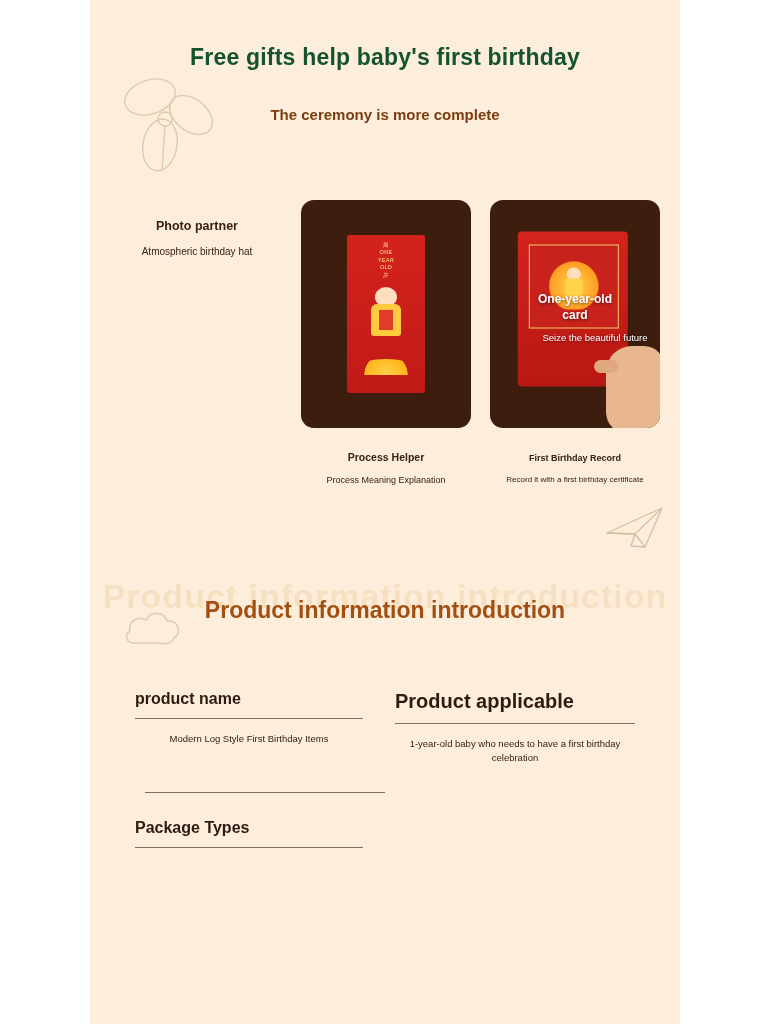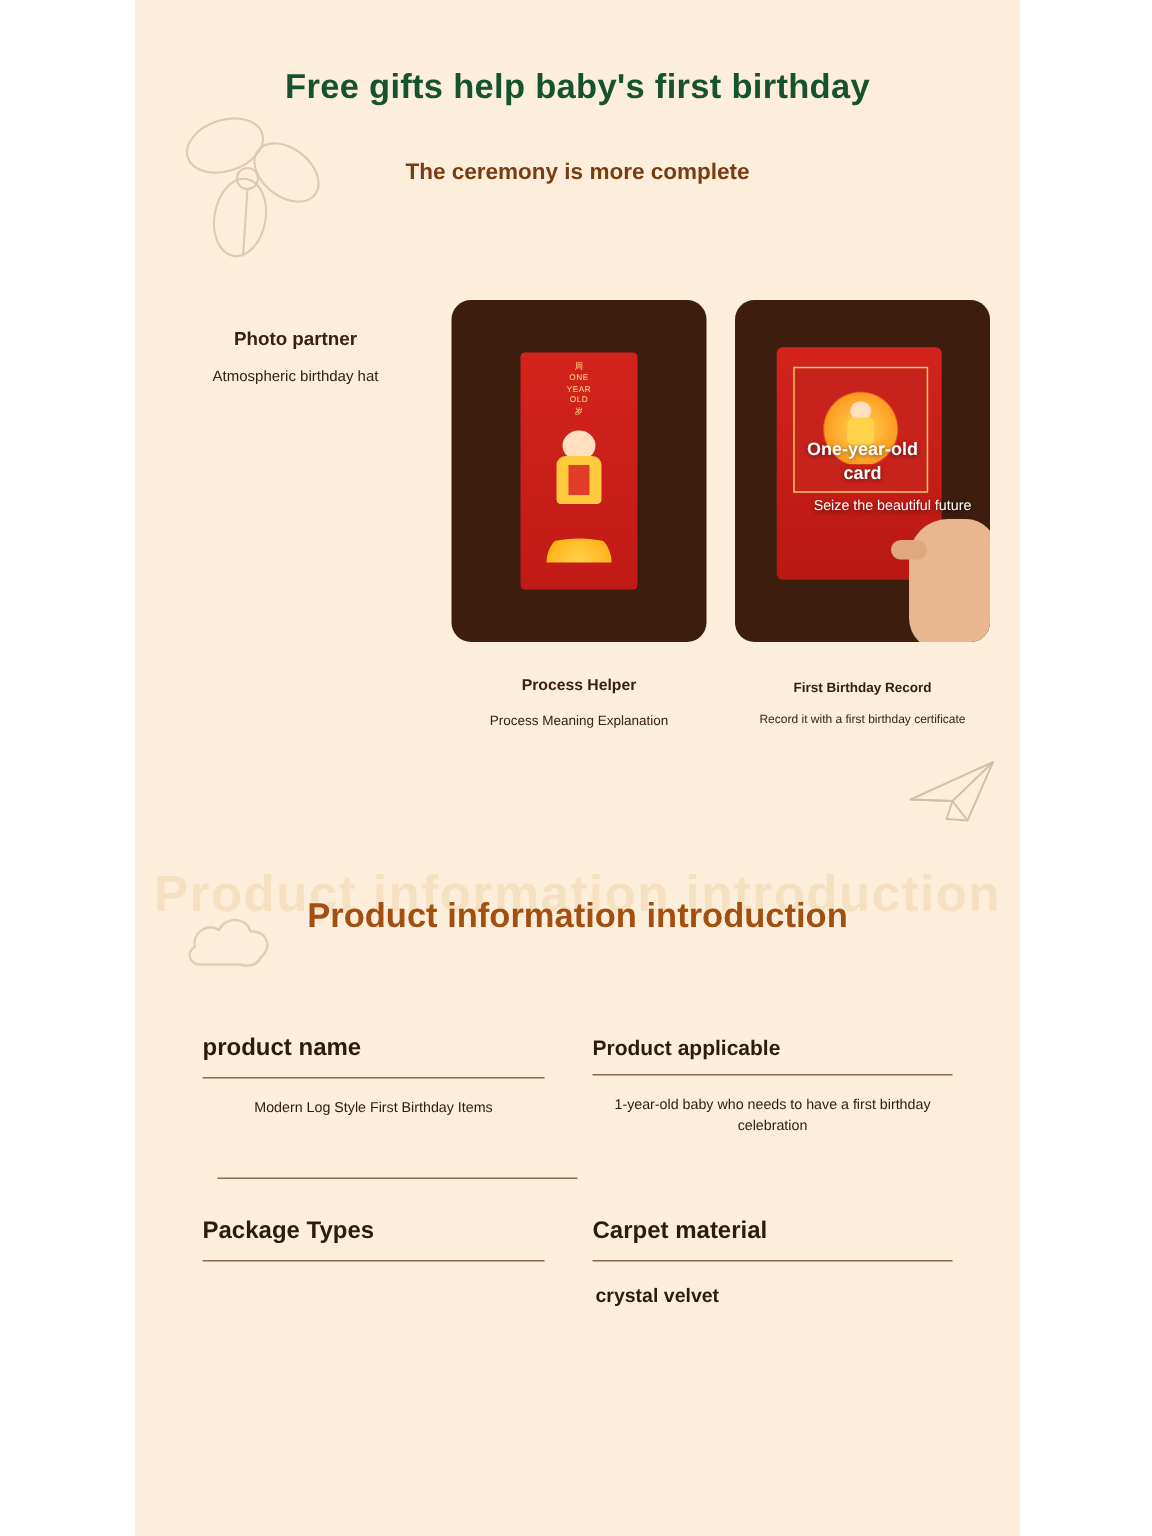--- a/index.html
+++ b/index.html
@@ -403,21 +403,21 @@
     box-sizing: border-box;
   }
   .tcol.left { padding-right: 22px; }
   .tcol.right { padding-left: 10px; }
   .thead {
     color: #2e1b10;
     font-size: 16px;
     font-weight: bold;
     padding-bottom: 10px;
   }
-  .thead.sm { font-size: 14px; }
+  .thead.sm { font-size: 20px; }
   .thead.lg { font-size: 18px; }
   .rule {
     height: 1px;
     background: #6a4a33;
     opacity: .8;
   }
   .tval {
     color: #2e1b10;
     font-size: 9.5px;
     text-align: center;
@@ -535,24 +535,19 @@
           <div class="tcol right">
             <div class="rule"></div>
           </div>
         </div>
 
         <div class="trow">
           <div class="tcol left">
             <div class="thead">Package Types</div>
             <div class="rule"></div>
           </div>
-          <div class="tcol right">
-            <div class="thead">Carpet material</div>
-            <div class="rule"></div>
-            <div class="tval big">crystal velvet</div>
-          </div>
         </div>
 
       </div>
     </div>
 
   </div>
 </div>
 
 </body></html>

